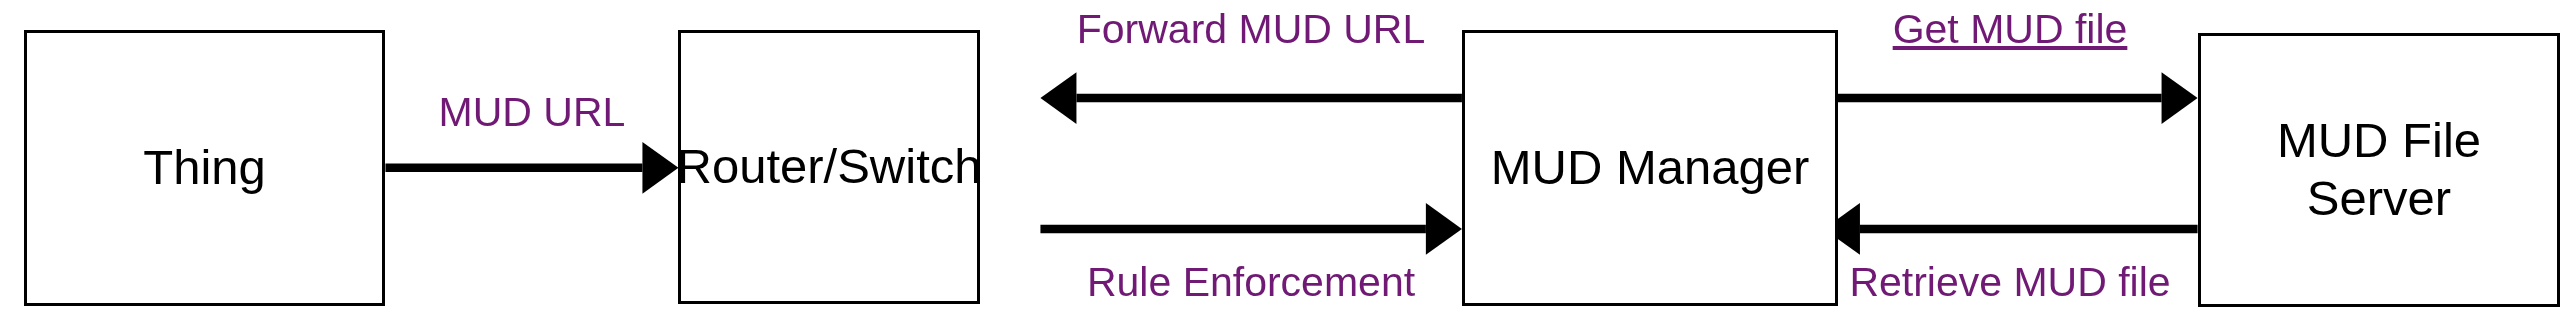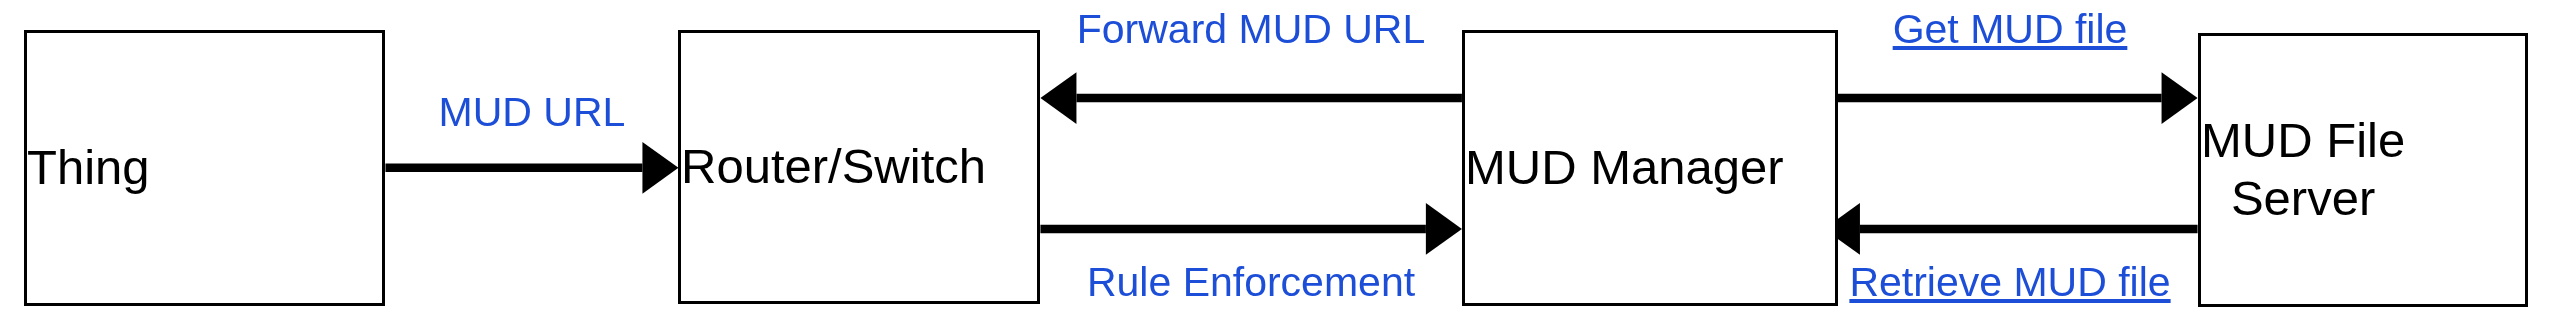--- a/index.html
+++ b/index.html
@@ -15,20 +15,21 @@
     overflow: hidden;
     font-family: "Liberation Sans", sans-serif;
   }
   .node {
     position: absolute;
     box-sizing: border-box;
     border: 3.9px solid #000000;
     background: #ffffff;
     display: flex;
     align-items: center;
+    justify-content: center;
     text-align: center;
     z-index: 3;
   }
   .node-label {
     color: #000000;
     font-size: 49px;
     line-height: 1.18;
     font-weight: 400;
     letter-spacing: 0px;
     white-space: pre-line;
@@ -37,21 +38,21 @@
     position: absolute;
     left: 0;
     top: 0;
     width: 2576px;
     height: 334px;
     z-index: 1;
     overflow: visible;
   }
   .edge-label {
     position: absolute;
-    color: #1d4ed8;
+    color: #701a75;
     font-size: 41px;
     line-height: 1;
     white-space: nowrap;
     z-index: 2;
   }
   .edge-label.center {
     transform: translateX(-50%);
   }
 </style>
 </head>
@@ -79,33 +80,33 @@
         <path d="M2805,125 L2759,92 L2759,158 Z" fill="#000000"></path>
         <line x1="2805" y1="292" x2="2374" y2="292" stroke="#000000" stroke-width="11"></line>
         <path d="M2328,292 L2374,259 L2374,325 Z" fill="#000000"></path>
       </g>
   </svg>
 
   <div id="nodes-layer">
       <div class="node" style="left: 24px; top: 30px; width: 361px; height: 276px; border-color: rgb(0, 0, 0);">
         <div class="node-label">Thing</div>
       </div>
-      <div class="node" style="left: 678px; top: 30px; width: 362px; height: 274px; border-color: rgb(0, 0, 0);">
+      <div class="node" style="left: 678px; top: 30px; width: 302px; height: 274px; border-color: rgb(0, 0, 0);">
         <div class="node-label">Router/Switch</div>
       </div>
       <div class="node" style="left: 1462px; top: 30px; width: 376px; height: 276px; border-color: rgb(0, 0, 0);">
         <div class="node-label">MUD Manager</div>
       </div>
-      <div class="node" style="left: 2198px; top: 33px; width: 330px; height: 274px; border-color: rgb(0, 0, 0);">
+      <div class="node" style="left: 2198px; top: 33px; width: 362px; height: 274px; border-color: rgb(0, 0, 0);">
         <div class="node-label">MUD File
 Server</div>
       </div>
     </div>
   <div id="labels-layer">
       <div class="edge-label center" style="left: 532px; top: 92px;">MUD URL</div>
       <div class="edge-label center" style="left: 1251px; top: 9.4px;">Forward MUD URL</div>
       <div class="edge-label center" style="left: 1251px; top: 262px; text-align: center;">Rule Enforcement</div>
       <div class="edge-label center" style="left: 2010px; top: 9.4px; text-decoration: underline;">Get MUD file</div>
-      <div class="edge-label center" style="left: 2010px; top: 262px; text-decoration: underline;">Retrieve MUD file</div>
+      <div class="edge-label center" style="left: 2010px; top: 262px;">Retrieve MUD file</div>
     </div>
 
 </div>
 
 
 </body></html>

